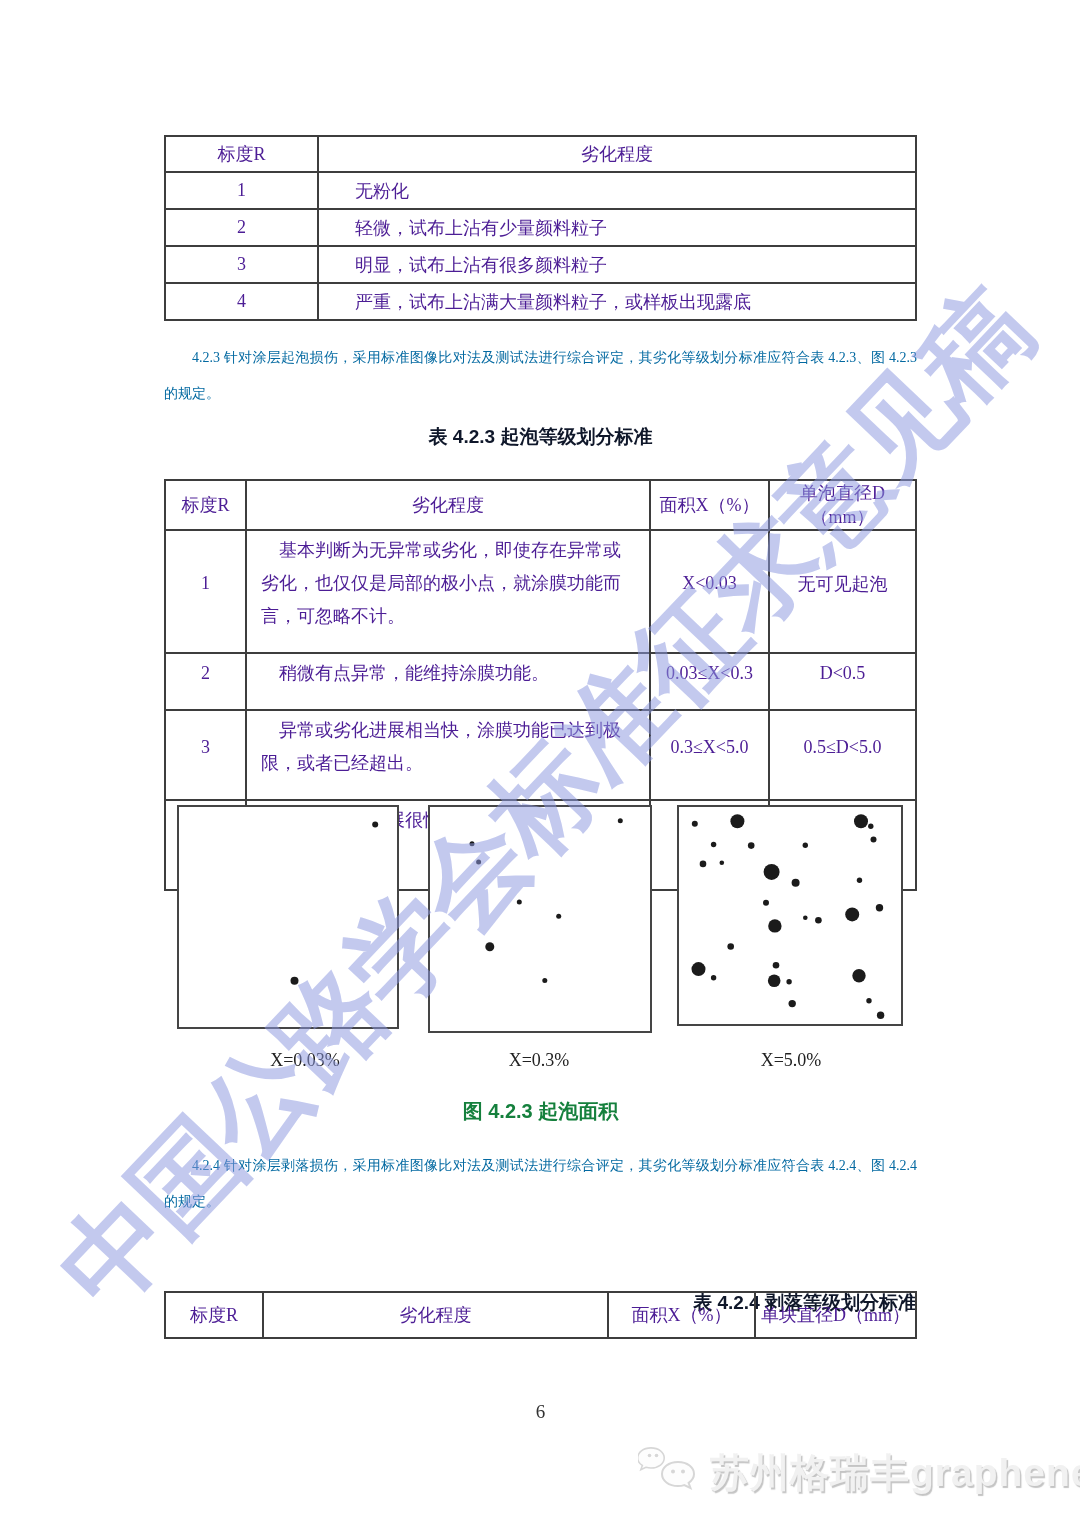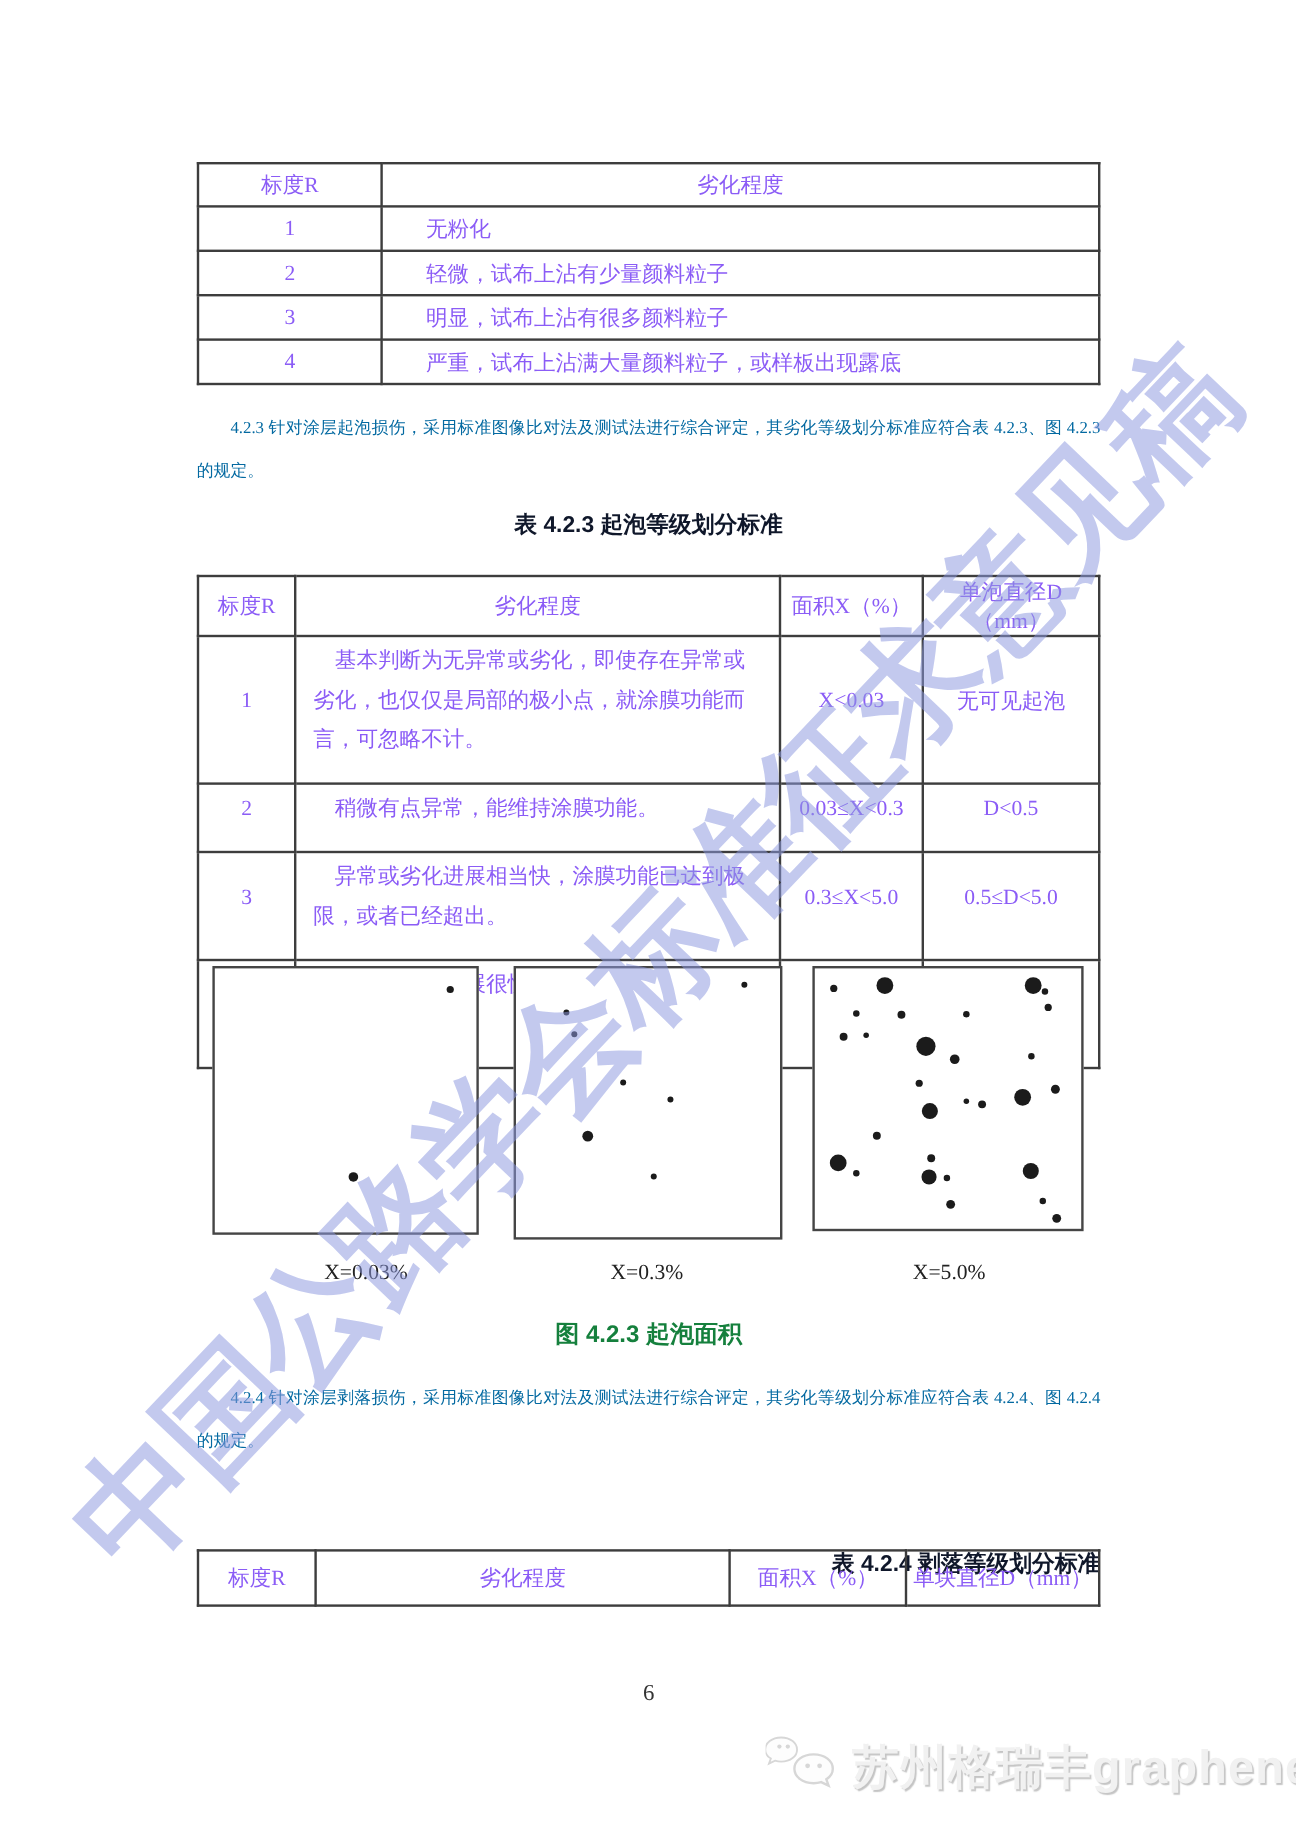--- a/index.html
+++ b/index.html
@@ -11,21 +11,21 @@
   
   .watermark{
     position:absolute; left:545px; top:800px;
     transform:translate(-50%,-50%) rotate(-46.5deg);
     font-size:106px; letter-spacing:-2px; white-space:nowrap;
     color:#8d99e0; opacity:.52; font-weight:bold;
     z-index:9; pointer-events:none;
   }
   
   table{ border-collapse:collapse; table-layout:fixed; background:transparent; }
-  th,td{ border:2px solid #3d3d3d; font-weight:normal; font-size:18px; color:#8b5cf6; vertical-align:middle;margin-left:40px; }
+  th,td{ border:2px solid #3d3d3d; font-weight:normal; font-size:18px; color:#4c1d95; vertical-align:middle;margin-left:40px; }
   th{ text-align:center; }
   .c-center{ text-align:center; }
   .c-left{ text-align:left; padding-left:36px; }
   .c-indent{ padding:4px 12px 4px 14px; text-indent:1em; line-height:33px; }
   #table1{ position:absolute; left:164px; top:135px; width:753px; }
   #table1 th{ height:36px; }
   #table1 td{ height:37px; }
   #table2{ position:absolute; left:164px; top:479px; width:753px; }
   #table2 th{ height:36px; }
   #table2 td{ padding-top:3px; padding-bottom:19px; }

